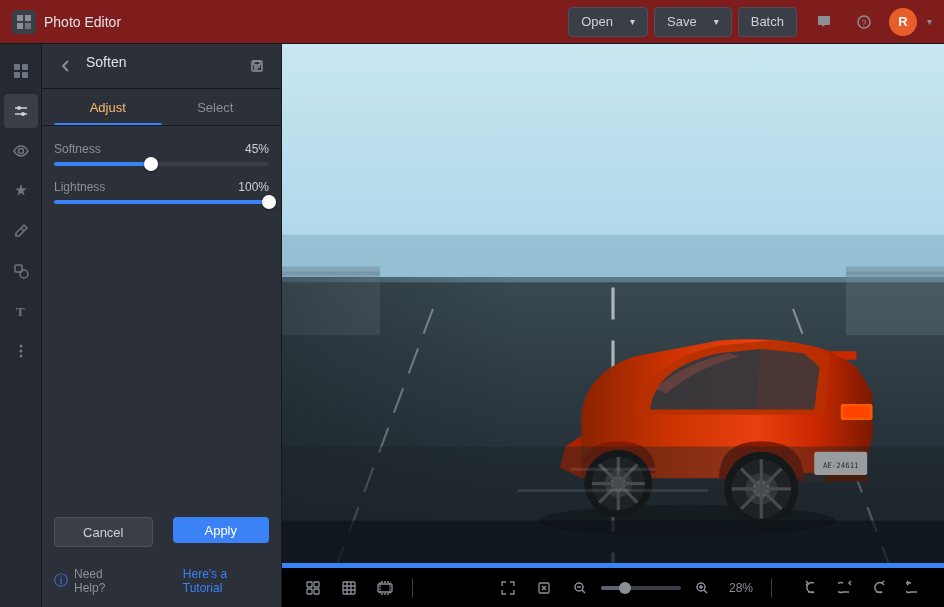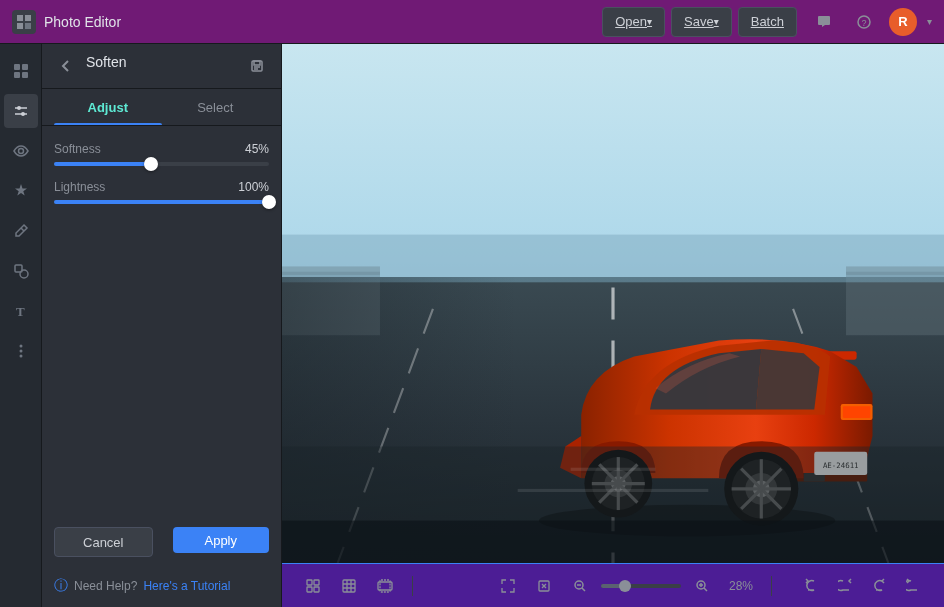--- a/index.html
+++ b/index.html
@@ -10,21 +10,21 @@
       font-family: -apple-system, BlinkMacSystemFont, 'Segoe UI', sans-serif;
       color: #cdd0d6;
       overflow: hidden;
       display: flex;
       flex-direction: column;
     }
 
     
     .topbar {
       height: 44px;
-      background: #701a75;
+      background: #7f1d1d;
       display: flex;
       align-items: center;
       padding: 0 12px;
       border-bottom: 1px solid #16191d;
       flex-shrink: 0;
     }
     .topbar-logo {
       display: flex;
       align-items: center;
       gap: 8px;
@@ -53,22 +53,21 @@
       height: 30px;
       padding: 0 12px;
       background: #3a3f47;
       border: 1px solid #4a5060;
       border-radius: 4px;
       color: #cdd0d6;
       font-size: 13px;
       cursor: pointer;
       display: flex;
       align-items: center;
-      gap: 0;
-      text-decoration: underline;
+      gap: 17px;
     }
     .topbar-btn-batch {
       background: #3a3f47;
       border: 1px solid #4a5060;
     }
     .topbar-right {
       display: flex;
       align-items: center;
       gap: 10px;
       margin-left: 12px;
@@ -196,22 +195,21 @@
       flex: 1;
       height: 36px;
       background: transparent;
       border: none;
       color: #8a8f98;
       font-size: 13px;
       cursor: pointer;
       position: relative;
     }
     .panel-tab.active {
-      color: #5eead4;
-      font-weight: bold;
+      color: #fdba74;
     }
     .panel-tab.active::after {
       content: '';
       position: absolute;
       bottom: 0;
       left: 0;
       right: 0;
       height: 2px;
       background: #3b82f6;
       border-radius: 2px 2px 0 0;
@@ -309,20 +307,21 @@
     }
     .help-text {
       font-size: 12px;
       color: #8a8f98;
     }
     .help-link {
       font-size: 12px;
       color: #3b82f6;
       text-decoration: none;
       cursor: pointer;
+      margin-left: 40px;
     }
 
     
     .canvas-area {
       flex: 1;
       background: #16191d;
       position: relative;
       display: flex;
       flex-direction: column;
     }
@@ -331,22 +330,22 @@
       position: relative;
       overflow: hidden;
       display: flex;
       align-items: center;
       justify-content: center;
     }
 
     
     .bottombar {
       height: 44px;
-      background: #4c1d95;
-      border-top: 1px solid #3b82f6;
+      background: #000000;
+      border-top: 5px solid #3b82f6;
       display: flex;
       align-items: center;
       padding: 0 16px;
       gap: 12px;
       flex-shrink: 0;
     }
     .bottom-icon-group {
       display: flex;
       align-items: center;
       gap: 6px;

